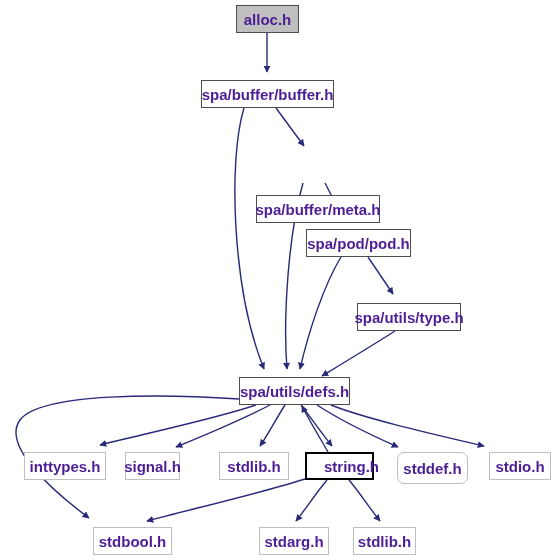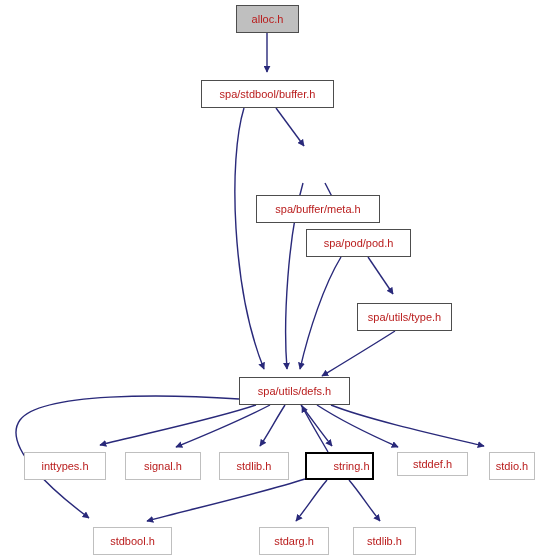--- a/index.html
+++ b/index.html
@@ -26,25 +26,26 @@
     pointer-events: none;
   }
   .node {
     position: absolute;
     box-sizing: border-box;
     display: flex;
     align-items: center;
     justify-content: center;
     background: #ffffff;
     border: 1px solid #c0c0c0;
-    color: #b91c1c;
-    font-size: 11px;
+    color: #4c1d95;
+    font-size: 15px;
     line-height: 1;
     white-space: nowrap;
     letter-spacing: 0px;
+    font-weight: bold;
   }
   .node.plain {
     border: 1px solid #bfbfbf;
   }
   .node.framed {
     border: 1.6px solid #4d4d4d;
   }
   .node.bold {
     border: 2px solid #000000;
     padding-left: 24px;
@@ -87,50 +88,50 @@
         <path d="M305,479 C265,492 188,510 147,521" fill="none" stroke="#29297a" stroke-width="1.4" marker-end="url(#arrowhead)"></path>
         <path d="M327,480 C316,493 305,510 296,521" fill="none" stroke="#29297a" stroke-width="1.4" marker-end="url(#arrowhead)"></path>
         <path d="M349,480 C360,493 371,510 380,521" fill="none" stroke="#29297a" stroke-width="1.4" marker-end="url(#arrowhead)"></path>
       </g>
   </svg>
   <div id="node-group">
       <div class="node current" style="left: 236px; top: 5px; width: 63px; height: 28px;">
         <span class="node-label">alloc.h</span>
       </div>
       <div class="node framed" style="left: 201px; top: 80px; width: 133px; height: 28px;">
-        <span class="node-label">spa/stdbool/buffer.h</span>
+        <span class="node-label">spa/buffer/buffer.h</span>
       </div>
       <div class="node framed" style="left: 256px; top: 155px; width: 124px; height: 28px; margin-top: 40px;">
         <span class="node-label">spa/buffer/meta.h</span>
       </div>
       <div class="node framed" style="left: 306px; top: 229px; width: 105px; height: 28px; text-align: right;">
         <span class="node-label">spa/pod/pod.h</span>
       </div>
-      <div class="node framed" style="left: 357px; top: 303px; width: 95px; height: 28px;">
+      <div class="node framed" style="left: 357px; top: 303px; width: 104px; height: 28px;">
         <span class="node-label">spa/utils/type.h</span>
       </div>
       <div class="node framed" style="left: 239px; top: 377px; width: 111px; height: 28px;">
         <span class="node-label">spa/utils/defs.h</span>
       </div>
       <div class="node plain" style="left: 24px; top: 452px; width: 82px; height: 28px;">
         <span class="node-label">inttypes.h</span>
       </div>
-      <div class="node plain" style="left: 125px; top: 452px; width: 76px; height: 28px;">
+      <div class="node plain" style="left: 125px; top: 452px; width: 55px; height: 28px;">
         <span class="node-label">signal.h</span>
       </div>
       <div class="node plain" style="left: 219px; top: 452px; width: 70px; height: 28px;">
         <span class="node-label">stdlib.h</span>
       </div>
       <div class="node bold" style="left: 305px; top: 452px; width: 69px; height: 28px;">
         <span class="node-label">string.h</span>
       </div>
-      <div class="node plain" style="left: 397px; top: 452px; width: 71px; height: 24px;">
+      <div class="node plain" style="left: 397px; top: 452px; width: 71px; height: 32px; border-radius: 7px;">
         <span class="node-label">stddef.h</span>
       </div>
-      <div class="node plain" style="left: 489px; top: 452px; width: 46px; height: 28px;">
+      <div class="node plain" style="left: 489px; top: 452px; width: 62px; height: 28px;">
         <span class="node-label">stdio.h</span>
       </div>
       <div class="node plain" style="left: 93px; top: 527px; width: 79px; height: 28px;">
         <span class="node-label">stdbool.h</span>
       </div>
       <div class="node plain" style="left: 259px; top: 527px; width: 70px; height: 28px;">
         <span class="node-label">stdarg.h</span>
       </div>
       <div class="node plain" style="left: 353px; top: 527px; width: 63px; height: 28px;">
         <span class="node-label">stdlib.h</span>

